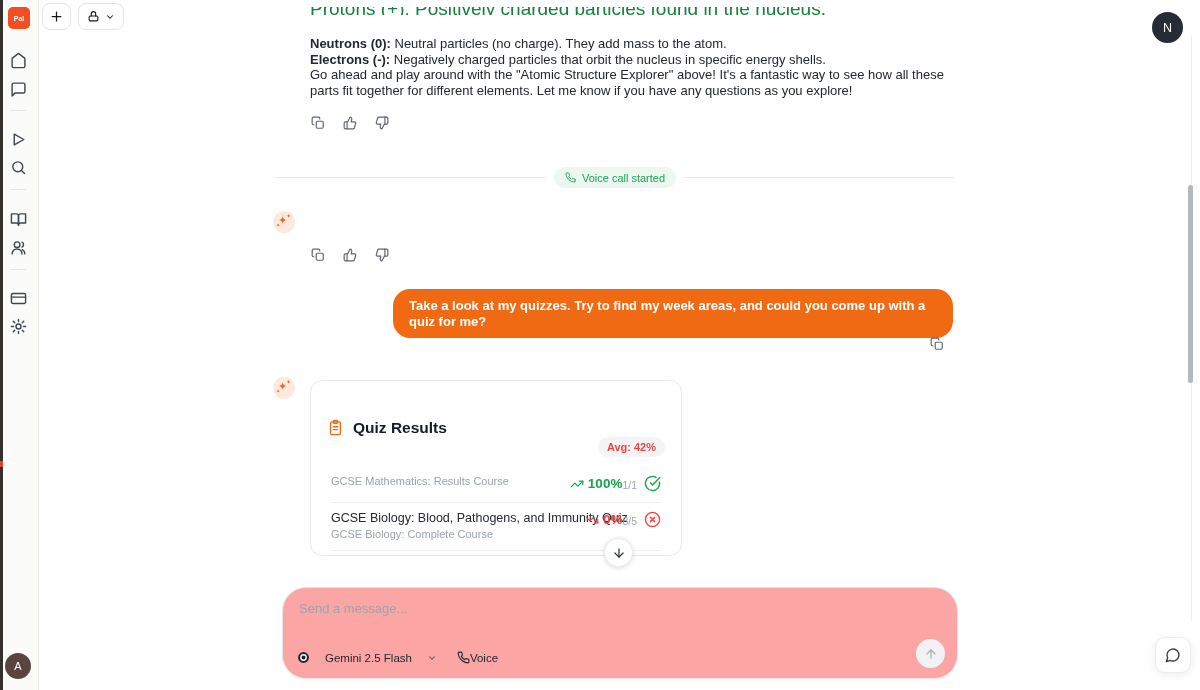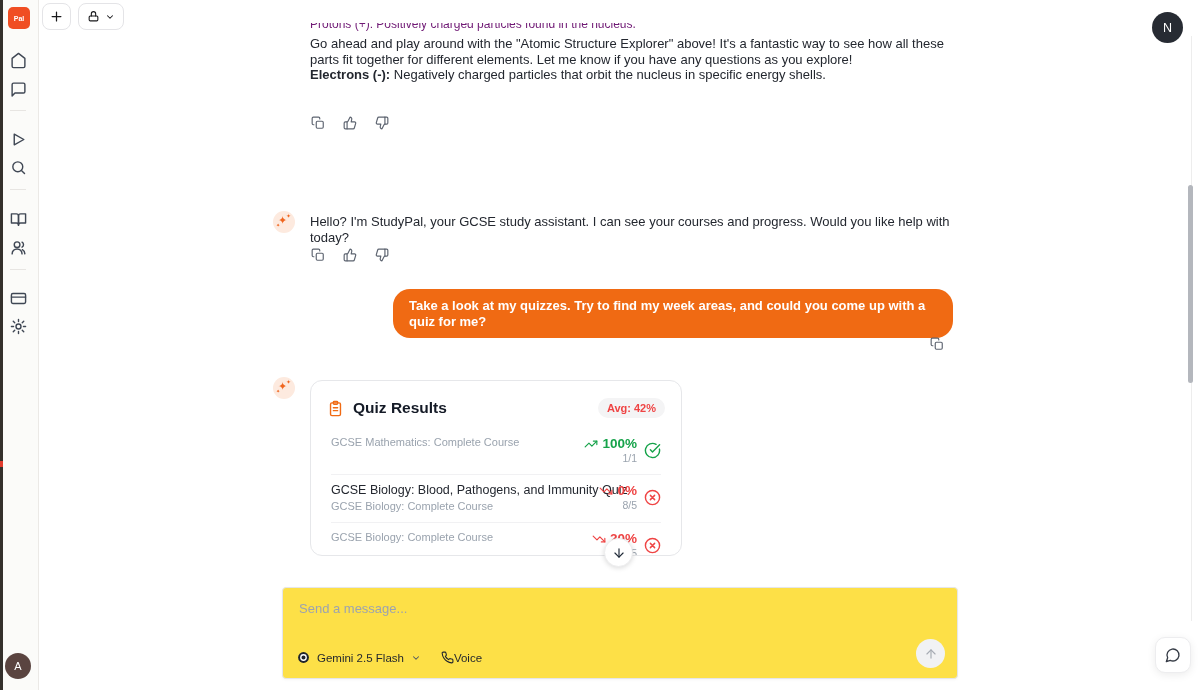--- a/index.html
+++ b/index.html
@@ -23,22 +23,22 @@
   .avatar-a { left:5px; top:653px; width:26px; height:26px; border-radius:50%; background:#5a4440;
               color:#fff; font-size:11px; display:flex; align-items:center; justify-content:center; }
 
   
   .btn-plus { left:42px; top:3px; width:29px; height:27px; border:1px solid #e4e4e7; border-radius:8px;
               background:#fff; display:flex; align-items:center; justify-content:center; color:#18181b; }
   .btn-lock { left:78px; top:3px; width:46px; height:27px; border:1px solid #e4e4e7; border-radius:8px;
               background:#fff; display:flex; align-items:center; justify-content:center; gap:5px; color:#18181b; }
 
   
-  .clip-line { left:310px; top:23px; width:648px; height:8px; overflow:hidden; color:#701a75;
-               font-size:12px; line-height:15.5px; }
+  .clip-line { left:310px; top:7px; width:648px; height:8px; overflow:hidden; color:#15803d;
+               font-size:19px; line-height:15.5px; }
   .clip-line > span { display:block; margin-top:-6px; }
   .msg-text { left:310px; width:648px; font-size:13px; line-height:15.5px; color:#23272f; }
   .msg-text p { margin:0; }
   .actions { display:flex; gap:18px; align-items:center; }
   .action-btn { color:#5d6470; width:14px; height:14px; }
   .flip { transform:rotate(180deg); }
 
   
   .voice-divider { left:275px; top:167px; width:680px; height:21px; display:flex; align-items:center; }
   .vline { flex:1; height:1px; background:#e9eaec; }
@@ -53,44 +53,44 @@
 
   .user-bubble { right:247px; top:289px; max-width:560px; background:#f06a13; color:#fff;
                  font-size:13px; line-height:16px; padding:8.5px 16px; border-radius:17px;font-weight:bold; }
 
   
   .quiz-card { left:310px; top:380px; width:372px; height:176px; background:#fff;
                border:1px solid #e6e7ea; border-radius:12px; overflow:hidden; }
   .card-header { display:flex; align-items:center; gap:9px; padding:17px 16px 10px 16px; }
   .card-title { font-size:15.5px; font-weight:bold; color:#141a26; }
   .avg-badge { margin-left:auto; background:#f4f4f5; border-radius:10px; padding:4px 9px;
-               font-size:11px; font-weight:bold; color:#ef4444; }
+               font-size:11px; font-weight:bold; color:#ef4444;margin-top:39px; }
   .quiz-row { margin:0 20px; padding:8px 0 10px 0; border-bottom:1px solid #f1f1f3;
               display:flex; align-items:flex-start; }
   .q-left { flex:1; min-width:0; padding-right:8px; }
   .q-title { font-size:12.5px; color:#23272f; margin-bottom:3px; white-space:nowrap; }
   .q-course { font-size:11px; color:#9aa3ae; }
   .q-right { display:flex; align-items:center; gap:7px; }
-  .q-score { display:flex; flex-direction:column; align-items:flex-end; }
+  .q-score { display:flex; align-items:flex-end; }
   .q-pct { display:flex; align-items:center; gap:4px; font-size:13.5px; font-weight:bold; }
   .q-frac { font-size:10.5px; color:#9aa3ae; margin-top:1px; }
   .green { color:#16a34a; } .red { color:#ef4444; }
 
   .scroll-btn { left:604px; top:538px; width:29px; height:29px; border-radius:50%; background:#fff;
                 border:1px solid #ededee; box-shadow:0 1px 5px rgba(0,0,0,.15);
                 display:flex; align-items:center; justify-content:center; color:#1f2937; }
 
   
-  .composer { left:282px; top:587px; width:676px; height:92px; background:#fde047;
-              border:1px solid #e5e6e9; border-radius:4px; box-shadow:0 1px 3px rgba(0,0,0,.04); }
+  .composer { left:282px; top:587px; width:676px; height:92px; background:#fca5a5;
+              border:1px solid #e5e6e9; border-radius:24px; box-shadow:0 1px 3px rgba(0,0,0,.04); }
   .composer input { position:absolute; left:16px; top:13px; width:620px; border:none; outline:none;
                     font-size:13px; color:#23272f; font-family:inherit; background:transparent; }
   .composer input::placeholder { color:#9ca3af; }
   .composer-bottom { position:absolute; left:14px; bottom:14px; display:flex; align-items:center; gap:20px; }
-  .model-btn { display:flex; align-items:center; gap:7px; color:#1f242d; font-size:11.5px; }
+  .model-btn { display:flex; align-items:center; gap:15px; color:#1f242d; font-size:11.5px; }
   .voice-btn { display:flex; align-items:center; gap:0; color:#1f242d; font-size:11.5px; }
   .send-btn { position:absolute; right:12px; bottom:10px; width:29px; height:29px; border-radius:50%;
               background:#f1f2f4; display:flex; align-items:center; justify-content:center; color:#a6abb3; }
 
   
   .avatar-n { left:1152px; top:12px; width:31px; height:31px; border-radius:50%; background:#272b33;
               color:#fff; font-size:12.5px; display:flex; align-items:center; justify-content:center; }
   .scroll-track { left:1191px; top:36px; width:1px; height:585px; background:#ededed; }
   .scroll-thumb { left:1188px; top:185px; width:5px; height:198px; border-radius:3px; background:#b4b7bd; }
   .chat-fab { left:1155px; top:637px; width:36px; height:36px; border-radius:10px; background:#fff;
@@ -179,22 +179,23 @@
           <path d="m6 9 6 6 6-6"></path>
         </svg>
       </span>
   </button>
 
   <div class="abs clip-line">
     <span>Protons (+): Positively charged particles found in the nucleus.</span>
   </div>
 
   <div class="abs msg-text" style="top:36px">
+    <p><b>Neutrons (0):</b><span> Neutral particles (no charge). They add mass to the atom.</span></p>
+    <p><b>Electrons (-):</b><span> Negatively charged particles that orbit the nucleus in specific energy shells.</span></p>
     <p>Go ahead and play around with the "Atomic Structure Explorer" above! It's a fantastic way to see how all these parts fit together for different elements. Let me know if you have any questions as you explore!</p>
-    <p><b>Electrons (-):</b><span> Negatively charged particles that orbit the nucleus in specific energy shells.</span></p>
   </div>
 
   <div class="abs actions" style="left:311px; top:116px">
     <button class="action-btn"><span><svg width="14" height="14" viewBox="0 0 24 24" fill="none" stroke="currentColor" stroke-width="2" stroke-linecap="round" stroke-linejoin="round">
             <rect x="9" y="9" width="12" height="12" rx="2"></rect>
             <path d="M5 15H4a2 2 0 0 1-2-2V4a2 2 0 0 1 2-2h9a2 2 0 0 1 2 2v1"></path>
           </svg></span></button>
     <button class="action-btn"><span><svg width="14" height="14" viewBox="0 0 24 24" fill="none" stroke="currentColor" stroke-width="2" stroke-linecap="round" stroke-linejoin="round">
             <path d="M7 10v12"></path>
             <path d="M15 5.88 14 10h5.83a2 2 0 0 1 1.92 2.56l-2.33 8A2 2 0 0 1 17.5 22H4a2 2 0 0 1-2-2v-8a2 2 0 0 1 2-2h2.76a2 2 0 0 0 1.79-1.11L12 2a3.13 3.13 0 0 1 3 3.88Z"></path>
@@ -202,28 +203,37 @@
     <button class="action-btn">
         <span class="flip" style="display:block">
           <svg width="14" height="14" viewBox="0 0 24 24" fill="none" stroke="currentColor" stroke-width="2" stroke-linecap="round" stroke-linejoin="round">
             <path d="M7 10v12"></path>
             <path d="M15 5.88 14 10h5.83a2 2 0 0 1 1.92 2.56l-2.33 8A2 2 0 0 1 17.5 22H4a2 2 0 0 1-2-2v-8a2 2 0 0 1 2-2h2.76a2 2 0 0 0 1.79-1.11L12 2a3.13 3.13 0 0 1 3 3.88Z"></path>
           </svg>
         </span>
       </button>
   </div>
 
+  <div class="abs voice-divider">
+    <div class="vline"></div>
+    <div class="voice-pill">
+      <span>
+          <svg width="11" height="11" viewBox="0 0 24 24" fill="none" stroke="currentColor" stroke-width="2" stroke-linecap="round" stroke-linejoin="round">
+            <path d="M22 16.92v3a2 2 0 0 1-2.18 2 19.79 19.79 0 0 1-8.63-3.07 19.5 19.5 0 0 1-6-6 19.79 19.79 0 0 1-3.07-8.67A2 2 0 0 1 4.11 2h3a2 2 0 0 1 2 1.72 12.84 12.84 0 0 0 .7 2.81 2 2 0 0 1-.45 2.11L8.09 9.91a16 16 0 0 0 6 6l1.27-1.27a2 2 0 0 1 2.11-.45 12.84 12.84 0 0 0 2.81.7A2 2 0 0 1 22 16.92z"></path>
+          </svg>
+        </span>
+      <span>Voice call started</span>
+    </div>
+    <div class="vline"></div>
+  </div>
 
   <div class="ai-avatar" style="left:273px; top:211px">
     <span class="spark-big">✦</span>
     <span class="spark-s1">✦</span>
     <span class="spark-s2">✦</span>
-  </div>
-  <div class="abs msg-text" style="top:214px">
-    <p>Hello? I'm StudyPal, your GCSE study assistant. I can see your courses and progress. Would you like help with today?</p>
   </div>
   <div class="abs actions" style="left:311px; top:248px">
     <button class="action-btn"><span><svg width="14" height="14" viewBox="0 0 24 24" fill="none" stroke="currentColor" stroke-width="2" stroke-linecap="round" stroke-linejoin="round">
             <rect x="9" y="9" width="12" height="12" rx="2"></rect>
             <path d="M5 15H4a2 2 0 0 1-2-2V4a2 2 0 0 1 2-2h9a2 2 0 0 1 2 2v1"></path>
           </svg></span></button>
     <button class="action-btn"><span><svg width="14" height="14" viewBox="0 0 24 24" fill="none" stroke="currentColor" stroke-width="2" stroke-linecap="round" stroke-linejoin="round">
             <path d="M7 10v12"></path>
             <path d="M15 5.88 14 10h5.83a2 2 0 0 1 1.92 2.56l-2.33 8A2 2 0 0 1 17.5 22H4a2 2 0 0 1-2-2v-8a2 2 0 0 1 2-2h2.76a2 2 0 0 0 1.79-1.11L12 2a3.13 3.13 0 0 1 3 3.88Z"></path>
           </svg></span></button>
@@ -259,21 +269,21 @@
             <rect x="9" y="2" width="6" height="4" rx="1"></rect>
             <path d="M9 11h6M9 15h6"></path>
           </svg>
       </span>
       <span class="card-title">Quiz Results</span>
       <span class="avg-badge">Avg: 42%</span>
     </div>
 
     <div class="quiz-row">
       <div class="q-left">
-        <div class="q-course">GCSE Mathematics: Complete Course</div>
+        <div class="q-course">GCSE Mathematics: Results Course</div>
       </div>
       <div class="q-right">
         <div class="q-score">
           <div class="q-pct green">
             <span>
                 <svg width="14" height="14" viewBox="0 0 24 24" fill="none" stroke="currentColor" stroke-width="2" stroke-linecap="round" stroke-linejoin="round">
                   <polyline points="2 17 8.5 10.5 13.5 15.5 22 7"></polyline>
                   <polyline points="16 7 22 7 22 13"></polyline>
                 </svg>
               </span>

